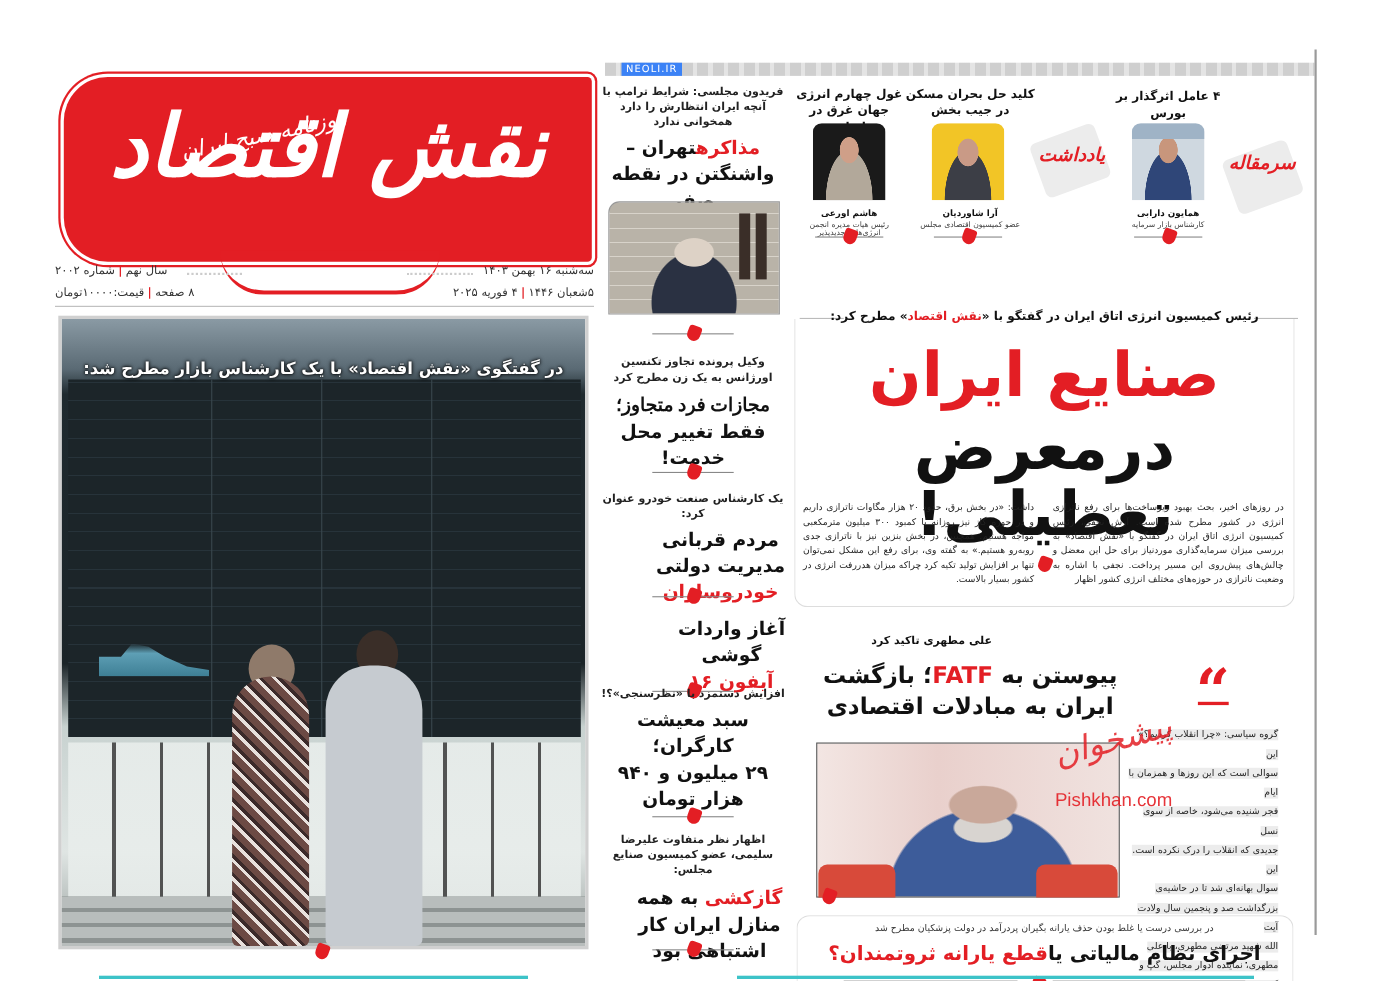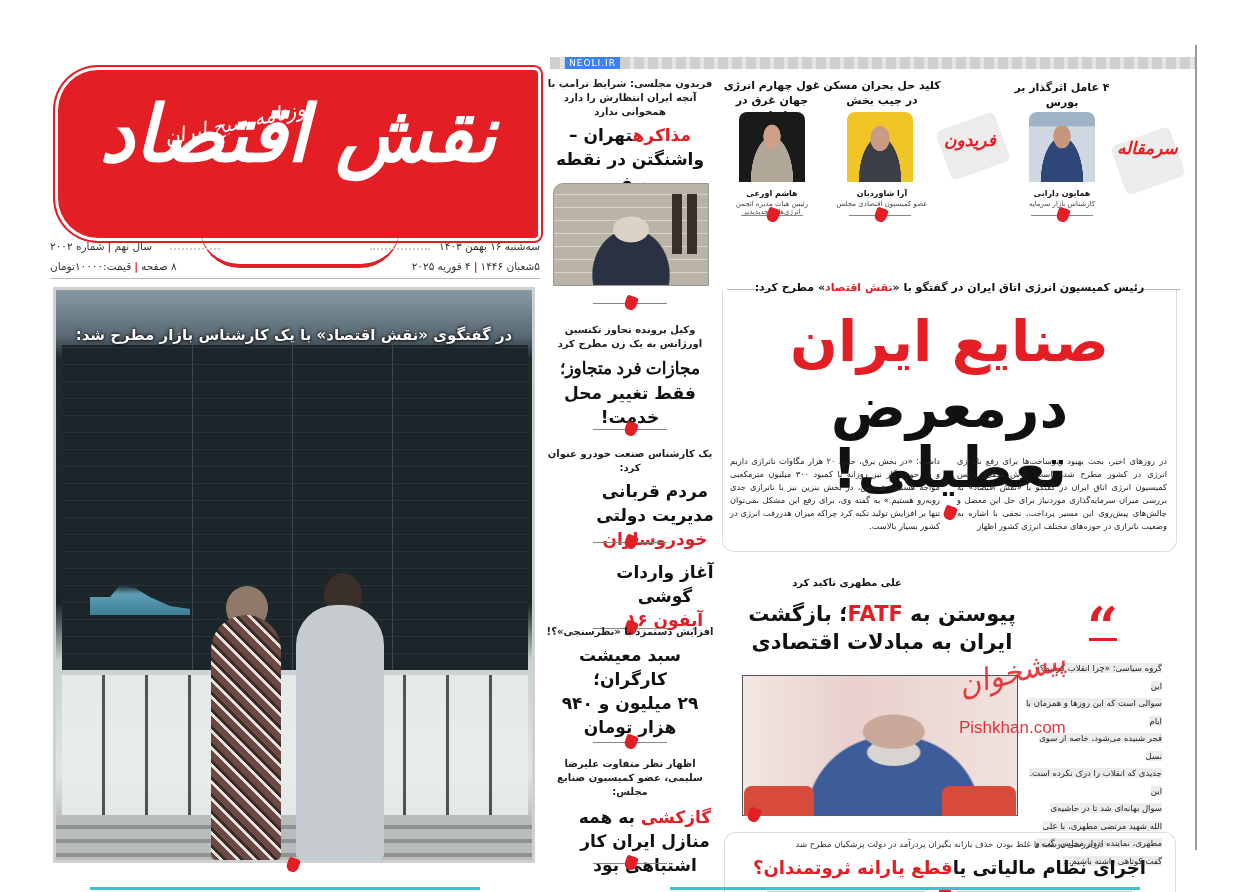--- a/index.html
+++ b/index.html
@@ -234,21 +234,21 @@
   <div class="tag-text" style="left:395px; top:88px;">سرمقاله</div>
 
   <div class="col-head" style="left:285px; top:30px; width:110px;">۴ عامل اثرگذار بر بورس</div>
   <div class="col-photo" style="left:307px; top:62px; background: linear-gradient(180deg,#9fb3c6 0 20%, transparent 21%), radial-gradient(ellipse at 50% 35%, #c8967c 0 18%, transparent 19%), radial-gradient(ellipse at 50% 100%, #2f4678 0 45%, transparent 46%), #cfd8e0;"></div>
   <div class="col-name" style="left:285px; top:139px; width:110px;">همایون دارابی</div>
   <div class="col-role" style="left:285px; top:150px; width:110px;">کارشناس بازار سرمایه</div>
   <div class="col-rule" style="left:309px; top:165px;"></div>
   <div class="marker" style="left:335px; top:158px;"></div>
 
   <div class="tag-stamp" style="left:220px; top:70px;"></div>
-  <div class="tag-text" style="left:222px; top:80px;">فریدون</div>
+  <div class="tag-text" style="left:222px; top:80px;">یادداشت</div>
 
   <div class="col-head" style="left:100px; top:28px; width:120px;">کلید حل بحران مسکن در جیب بخش خصوصی</div>
   <div class="col-photo" style="left:125px; top:62px; background: radial-gradient(ellipse at 50% 38%, #c99a86 0 20%, transparent 21%), radial-gradient(ellipse at 50% 100%, #3c3e46 0 45%, transparent 46%), #f2c526;"></div>
   <div class="col-name" style="left:100px; top:139px; width:120px;">آرا شاوردیان</div>
   <div class="col-role" style="left:100px; top:150px; width:120px;">عضو کمیسیون اقتصادی مجلس</div>
   <div class="col-rule" style="left:127px; top:165px;"></div>
   <div class="marker" style="left:153px; top:158px;"></div>
 
   <div class="col-head" style="left:0px; top:28px; width:100px;">غول چهارم انرژی جهان غرق در ناترازی</div>
   <div class="col-photo" style="left:17px; top:62px; background: radial-gradient(ellipse at 50% 35%, #cf9f88 0 18%, transparent 19%), radial-gradient(ellipse at 50% 100%, #b2a89a 0 45%, transparent 46%), #1a1a1a;"></div>
@@ -277,20 +277,21 @@
   <div id="quote-bar"></div>
   <div id="motahari-photo"></div>
   <div id="motahari-seat-l"></div>
   <div id="motahari-seat-r"></div>
   <div id="fatf-body">
     <div><span>گروه سیاسی: «چرا انقلاب کردیم؟» این</span></div>
     <div><span>سوالی است که این روزها و همزمان با ایام</span></div>
     <div><span>فجر شنیده می‌شود، خاصه از سوی نسل</span></div>
     <div><span>جدیدی که انقلاب را درک نکرده است. این</span></div>
     <div><span>سوال بهانه‌ای شد تا در حاشیه‌ی</span></div>
+    <div><span>بزرگداشت صد و پنجمین سال ولادت آیت</span></div>
     <div><span>الله شهید مرتضی مطهری، با علی</span></div>
     <div><span>مطهری، نماینده ادوار مجلس، گپ و</span></div>
     <div><span>گفت کوتاهی داشته باشیم...</span></div>
   </div>
   <div class="marker" style="left:26px; top:758px;"></div>
   <div id="watermark">پیشخوان</div>
   <div id="watermark-url">Pishkhan.com</div>
 
   <div id="subsidy-box"></div>
   <div id="subsidy-kicker">در بررسی درست یا غلط بودن حذف یارانه بگیران پردرآمد در دولت پزشکیان مطرح شد</div>

